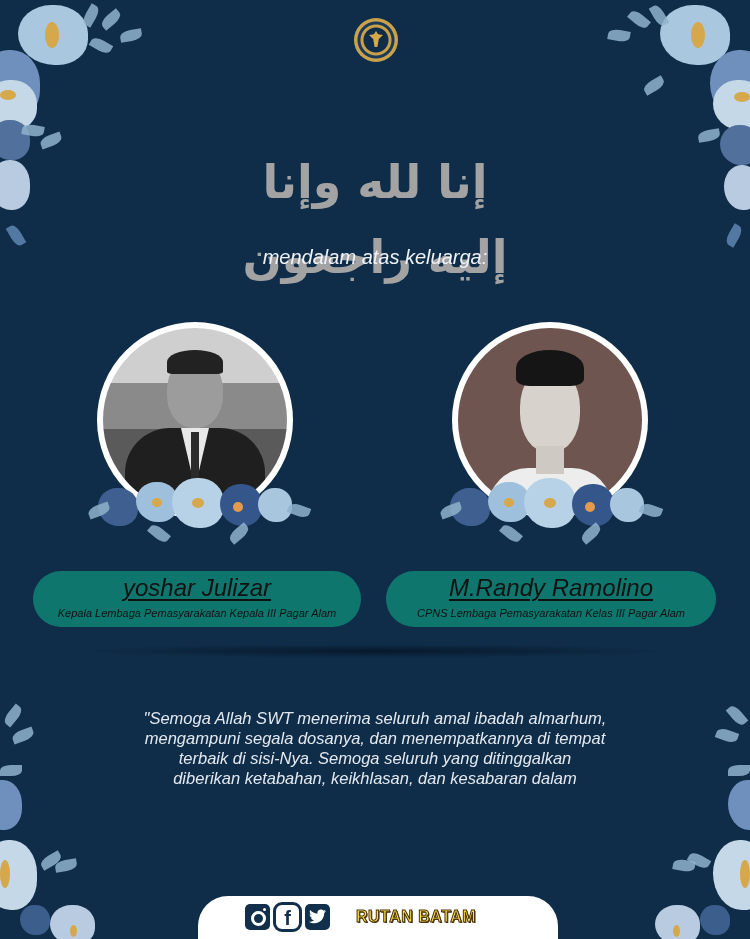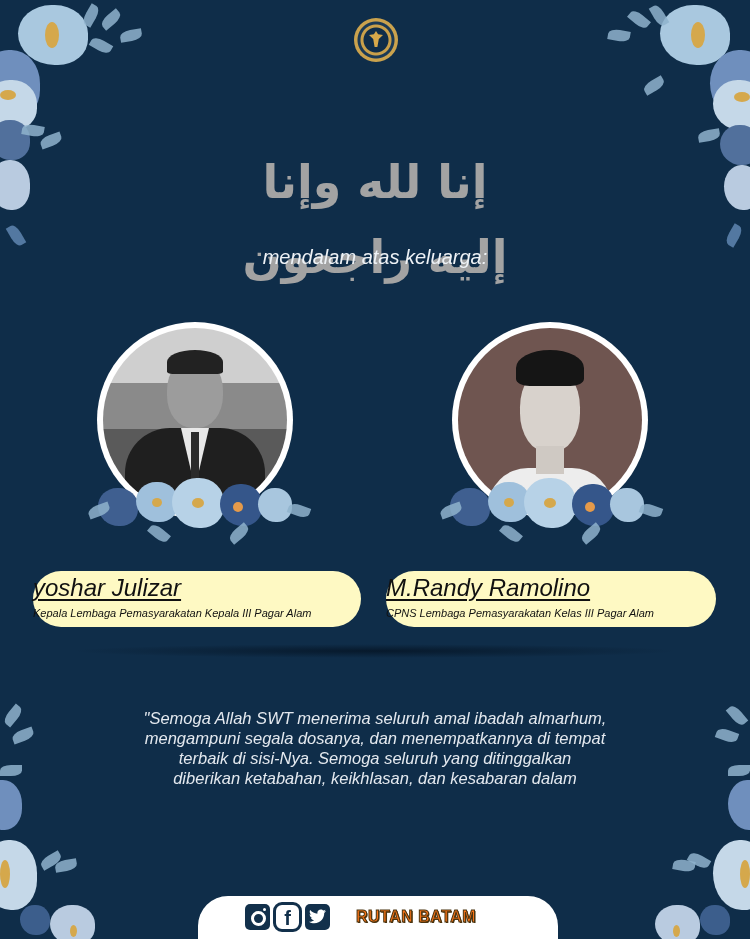--- a/index.html
+++ b/index.html
@@ -31,40 +31,40 @@
   .p2 { left:452px; top:322px; }
   .p1 .photo { background:linear-gradient(#cfcfcf 0 30%, #8a8a8a 30% 55%, #5a5a5a 55%); }
   .p2 .photo { background:#6f5550; }
   .head { position:absolute; border-radius:48% 48% 45% 45%; }
   .suit { position:absolute; }
   .bouquet { position:absolute; width:220px; height:80px; }
   .b1 { left:88px; top:470px; }
   .b2 { left:440px; top:470px; }
 
   
-  .card { position:absolute; top:571px; height:56px; background:#fef9c3; border-radius:28px; color:#111; }
+  .card { position:absolute; top:571px; height:56px; background:#0f766e; border-radius:28px; text-align:center; color:#111; }
   .card1 { left:33px; width:328px; }
   .card2 { left:386px; width:330px; }
   .card .name { display:inline-block; margin-top:3px; font-style:italic; font-size:24px; line-height:28px; text-decoration:underline; text-underline-offset:3px; text-decoration-thickness:1.5px; }
   .card .role { font-style:italic; font-size:11px; line-height:16px; margin-top:3px; }
 
   .shadow-line { position:absolute; left:70px; top:644px; width:610px; height:14px; border-radius:50%;
                  background:radial-gradient(ellipse at 50% 50%, rgba(5,20,36,.8), rgba(5,20,36,0) 70%); }
 
   .prayer { position:absolute; top:708px; left:100px; width:550px; text-align:center; color:#e4e9ef; font-style:italic; font-size:16.5px; line-height:20px; }
 
   
   .footer { position:absolute; left:198px; top:896px; width:360px; height:60px; background:#fff; border-radius:30px 30px 0 0; }
   .socials { position:absolute; left:245px; top:902px; display:flex; gap:3px; align-items:center; }
   .soc { width:25px; height:26px; border-radius:5px; background:#12304b; position:relative; color:#fff; font-weight:bold; font-size:17px; text-align:center; line-height:26px; }
   .soc.fb { width:29px; height:30px; border-radius:9px; background:#fff; border:3px solid #12304b; box-sizing:border-box; color:#12304b; font-size:20px; line-height:26px; }
   .soc.ig::before { content:""; position:absolute; left:6px; top:7px; width:9px; height:9px; border:3px solid #fff; border-radius:50%; }
   .soc.ig::after { content:""; position:absolute; right:4px; top:4px; width:3px; height:3px; border-radius:50%; background:#fff; }
   .soc.tw svg { position:absolute; left:4px; top:5px; }
-  .brand { position:absolute; left:356px; top:908px; color:#f97316; font-weight:900; font-size:16px; letter-spacing:.5px;
+  .brand { position:absolute; left:356px; top:908px; color:#fde047; font-weight:900; font-size:16px; letter-spacing:.5px;
            -webkit-text-stroke:1px #4a3410; text-shadow:1px 1px 0 #4a3410; }
 </style>
 </head>
 <body>
 
 <div class="poster">
 
   <div class="corner" style="left:0;top:0;width:150px;height:260px;">
     <div class="petal" style="left:18px;top:5px;width:70px;height:60px;background:#a9c8df;"></div>
     <div class="center" style="left:45px;top:22px;width:14px;height:26px;"></div>

